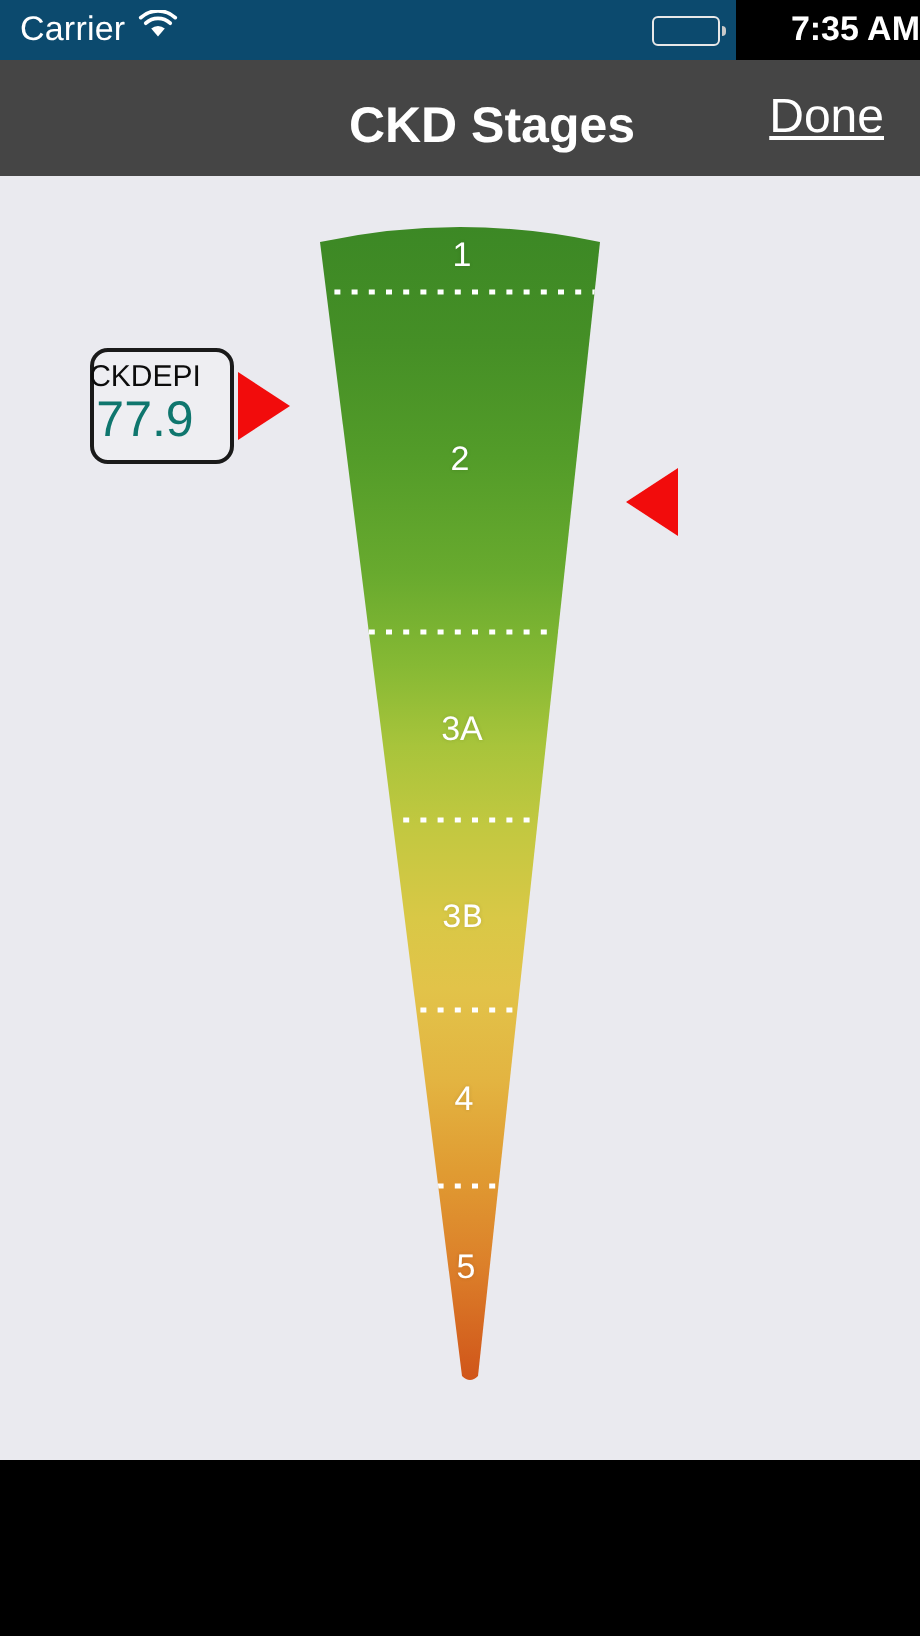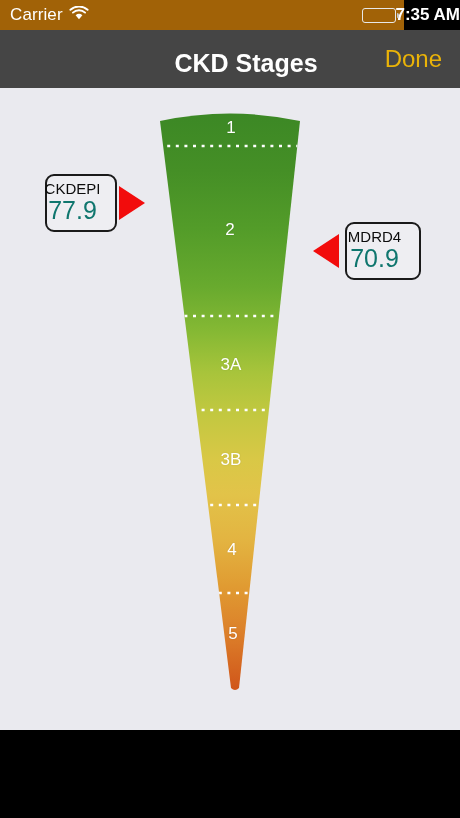--- a/index.html
+++ b/index.html
@@ -21,23 +21,23 @@
     left: 0; top: 0;
     width: 460px;
     height: 818px;
     background: #000;
   }
 
   
   #status-bar {
     position: absolute;
     left: 0; top: 0;
-    width: 404px;
+    width: 368px;
     height: 30px;
-    background: #a16207;
+    background: #0c4a6e;
     color: #ffffff;
   }
   .sb-left {
     position: absolute;
     left: 10px; top: 0;
     height: 30px;
     display: flex;
     align-items: center;
     gap: 6px;
   }
@@ -111,24 +111,25 @@
     font-size: 25px;
     font-weight: bold;
     margin-left: 16px;
   }
   #nav-done {
     position: absolute;
     right: 18px; top: 0;
     height: 58px;
     display: flex;
     align-items: center;
-    color: #eab308;
+    color: #ffffff;
     font-size: 24px;
     font-weight: normal;
     cursor: pointer;
+    text-decoration: underline;
   }
 
   
   #content {
     position: absolute;
     left: 0; top: 88px;
     width: 460px;
     height: 642px;
     background: #eaeaef;
     overflow: hidden;
@@ -276,33 +277,29 @@
         <line x1="150" y1="228" x2="312" y2="228"></line>
         <line x1="150" y1="322" x2="312" y2="322"></line>
         <line x1="150" y1="417" x2="312" y2="417"></line>
         <line x1="150" y1="505" x2="312" y2="505"></line>
       </g>
     </svg>
 
     <div class="stage-label" style="left:231px; top:40px;">1</div>
     <div class="stage-label" style="left:230px; top:142px;">2</div>
     <div class="stage-label" style="left:231px; top:277px;">3A</div>
-    <div class="stage-label" style="left:231px; top:372px;">3B</div>
+    <div class="stage-label" style="left:231px; top:372px;font-family:Liberation Mono, monospace;">3B</div>
     <div class="stage-label" style="left:232px; top:462px;">4</div>
     <div class="stage-label" style="left:233px; top:546px;">5</div>
 
     <div class="marker" style="left:45px; top:86px; width:72px; height:58px;">
       <span class="marker-name">CKDEPI</span>
       <span class="marker-value">77.9</span>
     </div>
     <div class="arrow arrow-right" style="left:119px; top:98px;"></div>
 
-    <div class="marker" style="left:345px; top:134px; width:76px; height:58px;">
-      <span class="marker-name">MDRD4</span>
-      <span class="marker-value">70.9</span>
-    </div>
     <div class="arrow arrow-left" style="left:313px; top:146px;"></div>
 
   </div>
 
   <div id="bottom-bar"></div>
 
 </div>
 
 </body></html>

